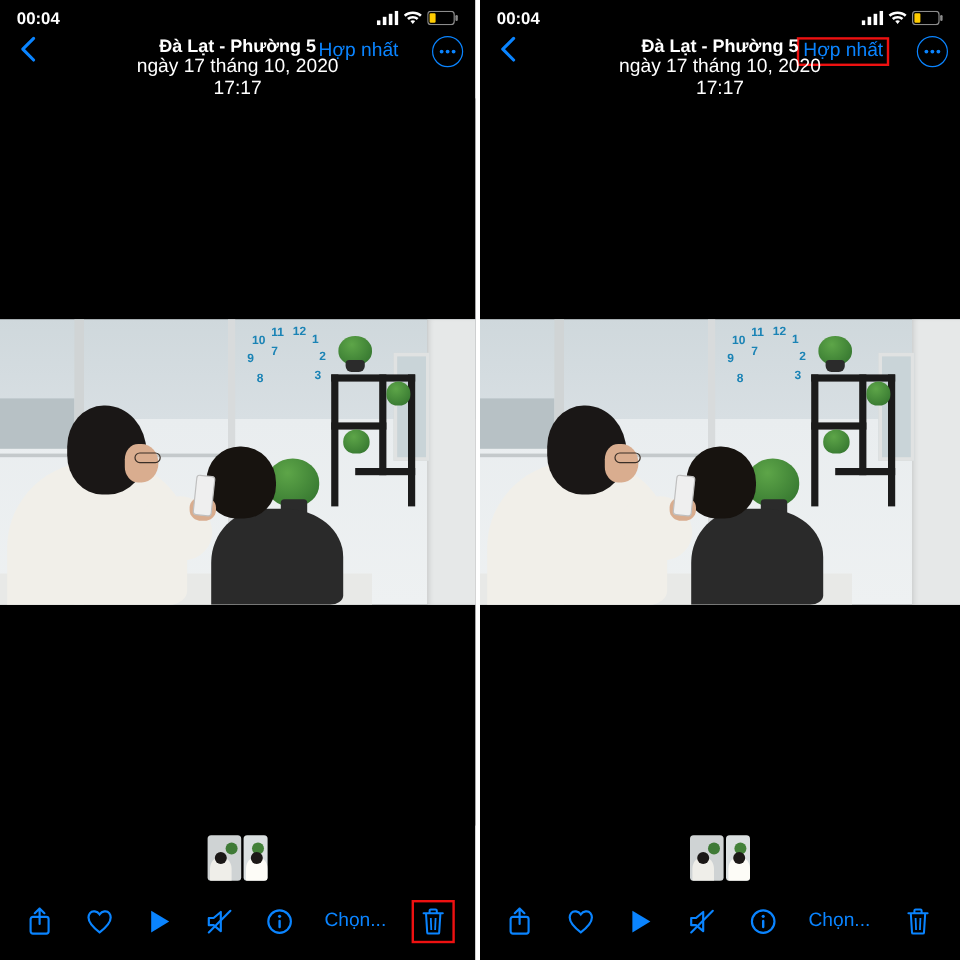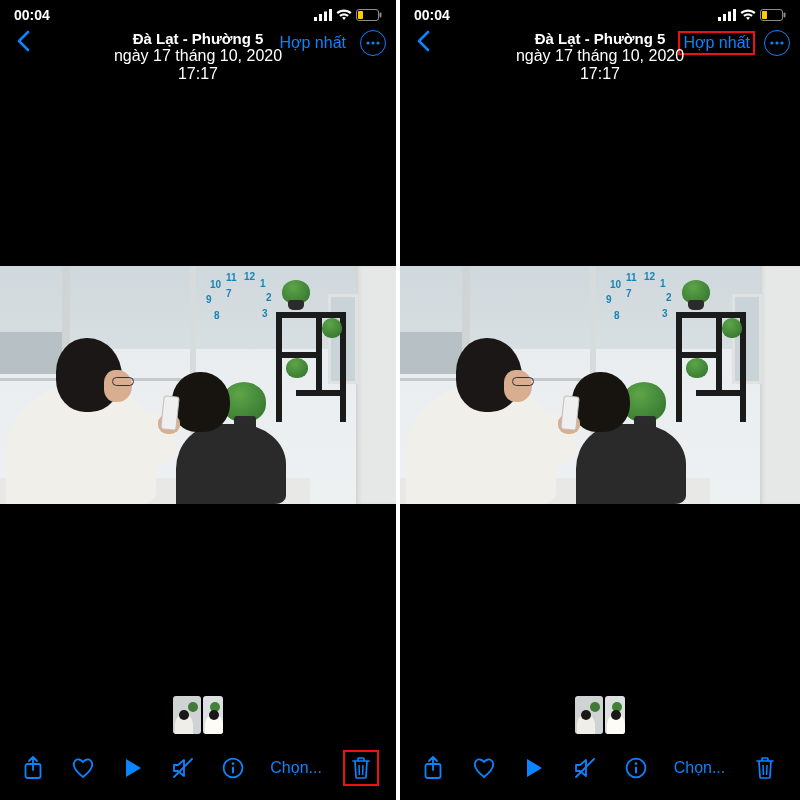--- a/index.html
+++ b/index.html
@@ -46,21 +46,21 @@
     left: 50%;
     transform: translateX(-50%);
     text-align: center;
   }
   .nav-title { font-size: 15px; font-weight: 600; color: #fff; }
   .nav-subtitle { font-size: 16px; color: #fff; }
   .nav-right {
     margin-left: auto;
     display: flex;
     align-items: center;
-    gap: 10px;
+    gap: 24px;
   }
   .merge-btn { color: #0a84ff; font-size: 16px; padding: 2px 4px; }
   .more-btn {
     width: 26px; height: 26px;
     border: 1.6px solid #0a84ff;
     border-radius: 50%;
     display: flex; align-items: center; justify-content: center;
     color: #0a84ff;
   }
 

